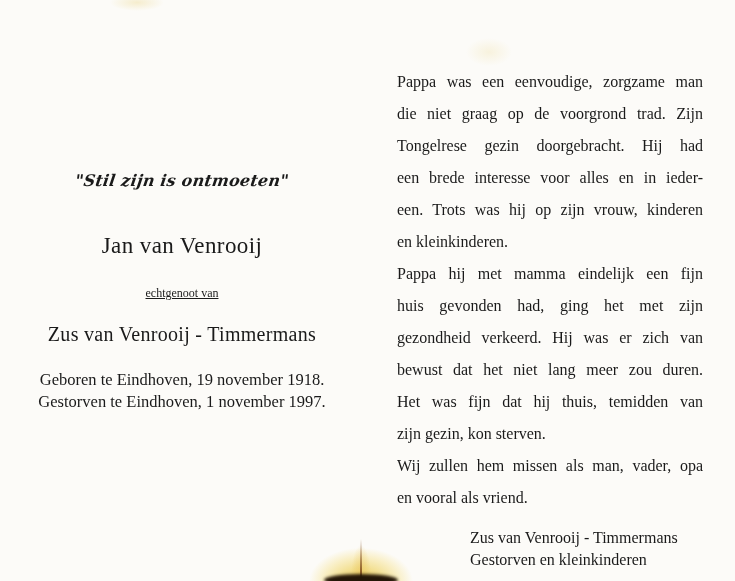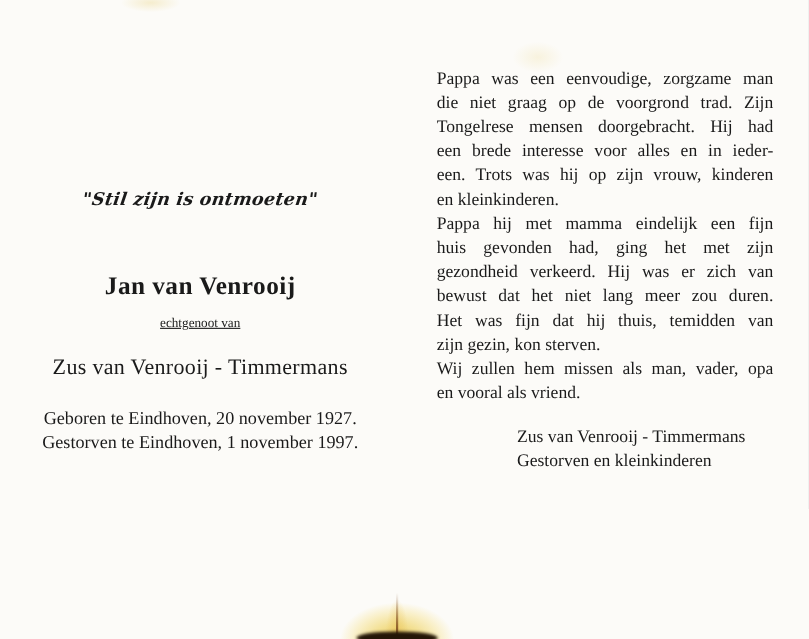--- a/index.html
+++ b/index.html
@@ -23,24 +23,23 @@
   }
   .quote {
     position: absolute; top: 171px; left: 0; width: 100%;
     font-family: "DejaVu Serif", serif;
     font-style: italic; font-weight: 700;
     font-size: 16px; line-height: 19px;
     transform: skewX(-8deg);
     letter-spacing: 0.2px;
   }
   .name {
-    position: absolute; top: 245px; left: 0; width: 100%;
+    position: absolute; top: 231px; left: 0; width: 100%;
     font-size: 23px; line-height: 29px;
     letter-spacing: 0.4px;
-    font-weight: bold;
   }
   .relation {
     position: absolute; top: 283px; left: 0; width: 100%;
     font-size: 12px; line-height: 20px; text-decoration: underline;
   }
   .spouse {
     position: absolute; top: 322px; left: 0; width: 100%;
     font-size: 20px; line-height: 25px;
     letter-spacing: 0.3px;
   }
@@ -50,21 +49,21 @@
   }
 
   
   .right-page {
     position: absolute; left: 397px; top: 61px;
     width: 306px;
     font-size: 16px; line-height: 22px;
   }
   .para { margin: 0; }
   .para-thanks { margin-top: 28px; }
-  .jline { text-align: justify; text-align-last: justify; }
+  .jline { text-align: justify; text-align-last: justify; margin-top: 10px; }
   .jline.last { text-align-last: left; }
   .signature { margin-top: 18px; margin-left: 73px; }
   .sig-line { text-align: left; }
 
   
   .flame {
     position: absolute; left: 296px; top: 526px;
     width: 130px; height: 55px;
   }
   .flame-glow {
@@ -114,30 +113,30 @@
 
   <div class="artifact-1"></div>
   <div class="artifact-2"></div>
 
   <div class="left-page">
     <div class="quote">"Stil zijn is ontmoeten"</div>
     <div class="name">Jan van Venrooij</div>
     <div class="relation">echtgenoot van</div>
     <div class="spouse">Zus van Venrooij - Timmermans</div>
     <div class="dates">
-      <div>Geboren te Eindhoven, 20 november 1927.</div>
+      <div>Geboren te Eindhoven, 19 november 1918.</div>
       <div>Gestorven te Eindhoven, 1 november 1997.</div>
     </div>
   </div>
 
   <div class="right-page">
     <div class="para">
         <div class="jline">Pappa was een eenvoudige, zorgzame man</div>
         <div class="jline">die niet graag op de voorgrond trad. Zijn</div>
-        <div class="jline">Tongelrese mensen doorgebracht. Hij had</div>
+        <div class="jline">Tongelrese gezin doorgebracht. Hij had</div>
         <div class="jline">een brede interesse voor alles en in ieder-</div>
         <div class="jline">een. Trots was hij op zijn vrouw, kinderen</div>
         <div class="jline last">en kleinkinderen.</div>
       </div>
     <div class="para">
         <div class="jline">Pappa hij met mamma eindelijk een fijn</div>
         <div class="jline">huis gevonden had, ging het met zijn</div>
         <div class="jline">gezondheid verkeerd. Hij was er zich van</div>
         <div class="jline">bewust dat het niet lang meer zou duren.</div>
         <div class="jline">Het was fijn dat hij thuis, temidden van</div>

